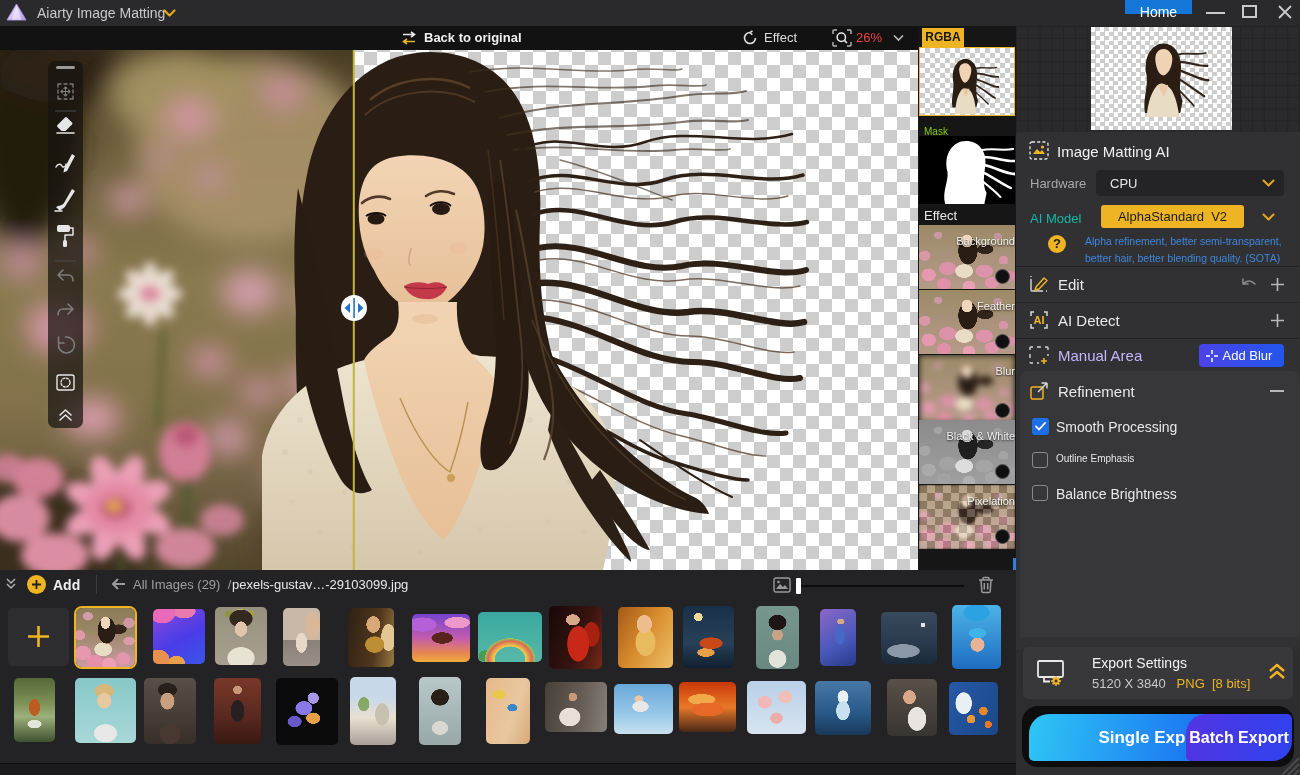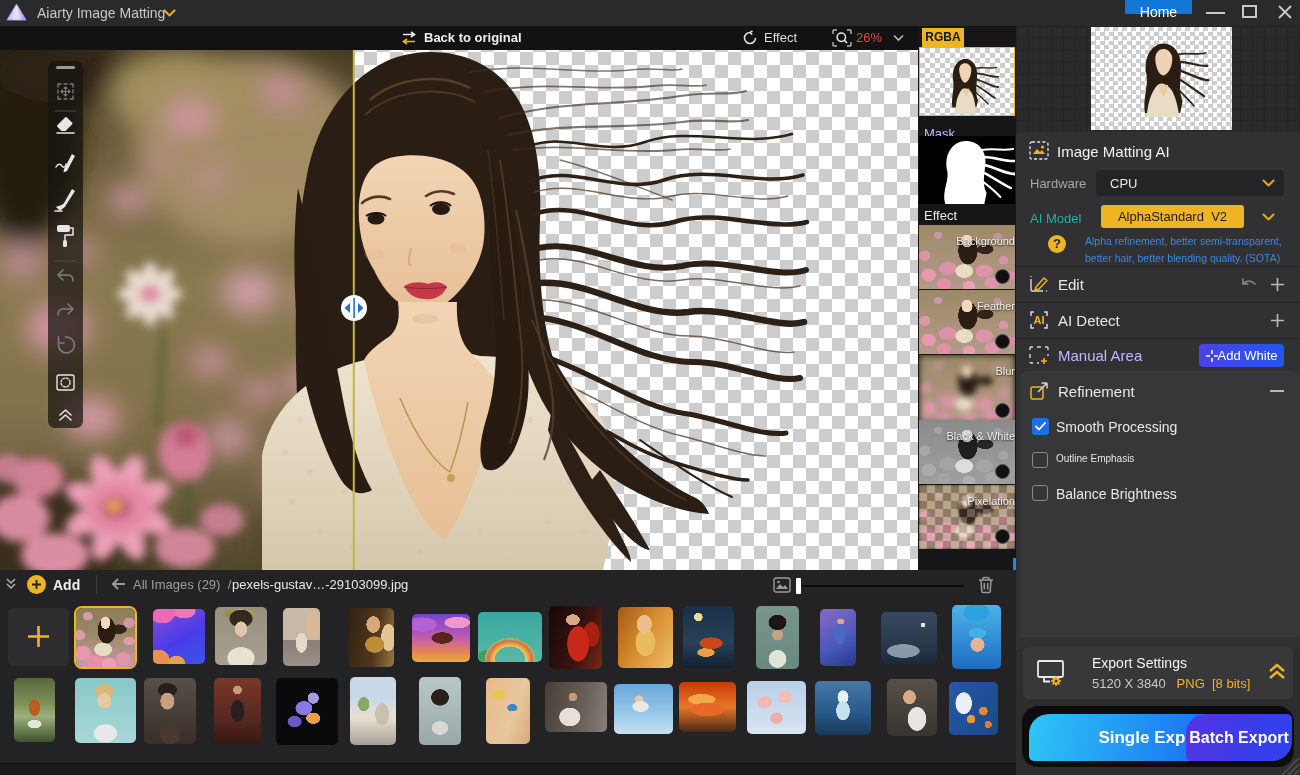--- a/index.html
+++ b/index.html
@@ -311,21 +311,21 @@
    <path d="M56 45 C64 52 69 57 72 60" stroke-width="1.6"></path>
   </g>
   <path d="M38 22 C37 14 41 10 45 10 C50 10 53 15 52 22 C51 29 48 34 45 35 C42 35 39 29 38 22 Z" fill="#f0d2b4"></path>
   <path d="M37 20 C37 12 41 8 45 8 C50 8 53 13 53 20 C51 14 48 12 45 12 C41 12 38 15 37 20 Z" fill="#2a1d14"></path>
         <path d="M37 18 C38 13 41 10 45 10 C49 10 52 13 53 18 L53 14 C51 9 48 7 45 7 C41 7 38 10 37 14 Z" fill="#2a1d14"></path>
   <path d="M40 44 C36 50 34 56 33 72 L58 72 C57 60 55 51 52 46 C49 42 43 40 40 44 Z" fill="#e8dcc4"></path>
   <path d="M42 42 C43 48 45 51 46 52 C47 50 49 46 50 42 Z" fill="#ecc9a6"></path>
  </g>
  </svg>
 </div>
-<div class="a" style="left:924px;top:126px;color:#c4b5fd;font-size:13px">Mask</div>
+<div class="a" style="left:924px;top:126px;color:#84cc16;font-size:10px">Mask</div>
 
 <div class="a" style="left:919px;top:136px;width:96px;height:68px;background:#000;overflow:hidden">
  <svg width="96" height="68" viewBox="0 0 96 68">
  <g transform="translate(-6,0) scale(1.15 1)">
   <path d="M30 36 C26 18 35 5 46 5 C57 5 64 15 63 28 C62 40 60 48 64 57 L62 68 L28 68 C25 56 31 46 30 36 Z" fill="#fff"></path>
   <g stroke="#fff" fill="none" stroke-linecap="round">
    <path d="M60 14 C70 12 78 15 87 13" stroke-width="2"></path>
    <path d="M61 21 C72 21 80 26 89 25" stroke-width="2.5"></path>
    <path d="M62 29 C73 32 81 38 89 38" stroke-width="2.8"></path>
    <path d="M62 37 C72 43 79 49 85 52" stroke-width="2.5"></path>
@@ -431,21 +431,21 @@
 <div class="a" style="left:1058px;top:312px;color:#e8e8e8;font-size:15px">AI Detect</div>
 <svg class="a" style="left:1270px;top:313px" width="15" height="15" viewBox="0 0 15 15">
     <path d="M7.5 1 V14 M1 7.5 H14" stroke="#b8b8b8" stroke-width="1.6"></path>
   </svg>
 <div class="a" style="left:1016px;top:338px;width:284px;height:1px;background:#232325"></div>
 <svg class="a" style="left:1029px;top:346px" width="20" height="19" viewBox="0 0 20 19">
  <path d="M1 4 V2 Q1 1 2 1 H4 M8 1 H12 M16 1 H18 Q19 1 19 2 V4 M1 8 V12 M19 8 V10 M1 16 Q1 17 2 17 H4 M8 17 H10" stroke="#d8d8d8" stroke-width="1.4" fill="none"></path>
  <path d="M15 12 V18 M12 15 H18" stroke="#eeb424" stroke-width="1.6"></path>
 </svg>
 <div class="a" style="left:1058px;top:347px;color:#c4b5fd;font-size:15px">Manual Area</div>
-<div class="a" style="left:1199px;top:344px;width:85px;height:23px;background:linear-gradient(90deg,#4a43e8,#2356ee);border-radius:4px;color:#fff;font-size:13px;line-height:23px;text-align:center;padding-left:12px">Add White</div>
+<div class="a" style="left:1199px;top:344px;width:85px;height:23px;background:linear-gradient(90deg,#4a43e8,#2356ee);border-radius:4px;color:#fff;font-size:13px;line-height:23px;text-align:center;padding-left:12px">Add Blur</div>
 <svg class="a" style="left:1206px;top:350px" width="12" height="12" viewBox="0 0 12 12">
     <path d="M6 0 V4 M6 8 V12 M0 6 H4 M8 6 H12" stroke="#fff" stroke-width="1.5"></path>
   </svg>
 
 <div class="a" style="left:1020px;top:371px;width:280px;height:266px;background:#37373a;border-radius:8px 8px 0 0"></div>
 <svg class="a" style="left:1030px;top:381px" width="19" height="19" viewBox="0 0 19 19">
  <rect x="1" y="6" width="12" height="12" rx="1.5" fill="none" stroke="#eeb424" stroke-width="1.5"></rect>
  <path d="M8 11 L17 2 M17 2 H11.5 M17 2 V7.5" stroke="#d8d8d8" stroke-width="1.5" fill="none"></path>
 </svg>
 <div class="a" style="left:1058px;top:383px;color:#e8e8e8;font-size:15px">Refinement</div>

